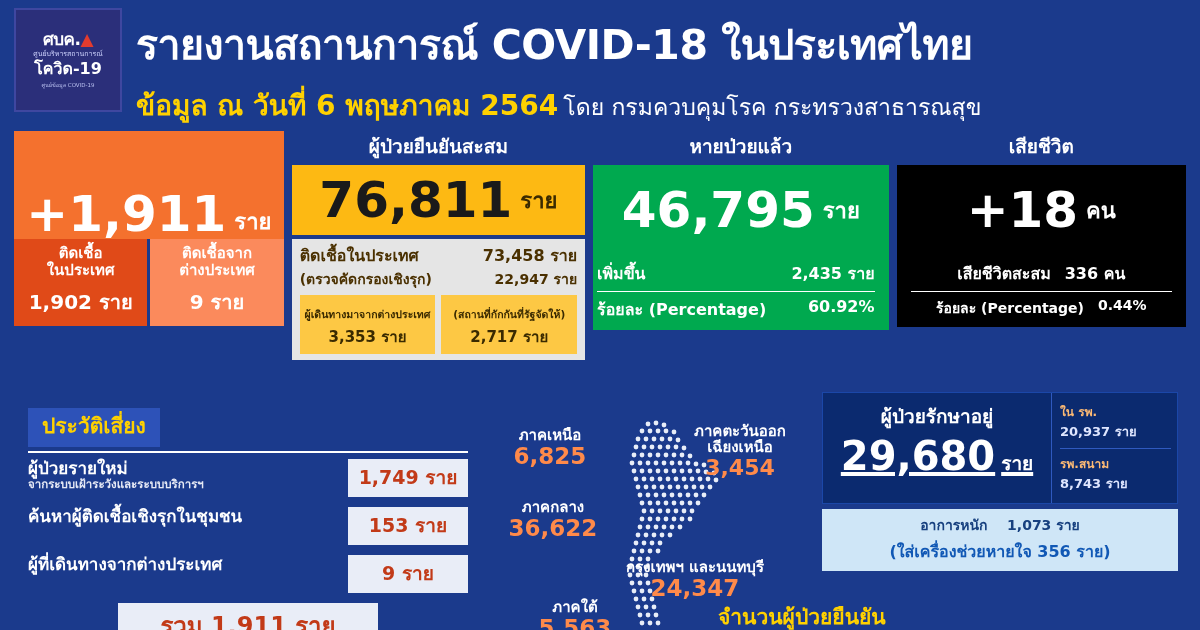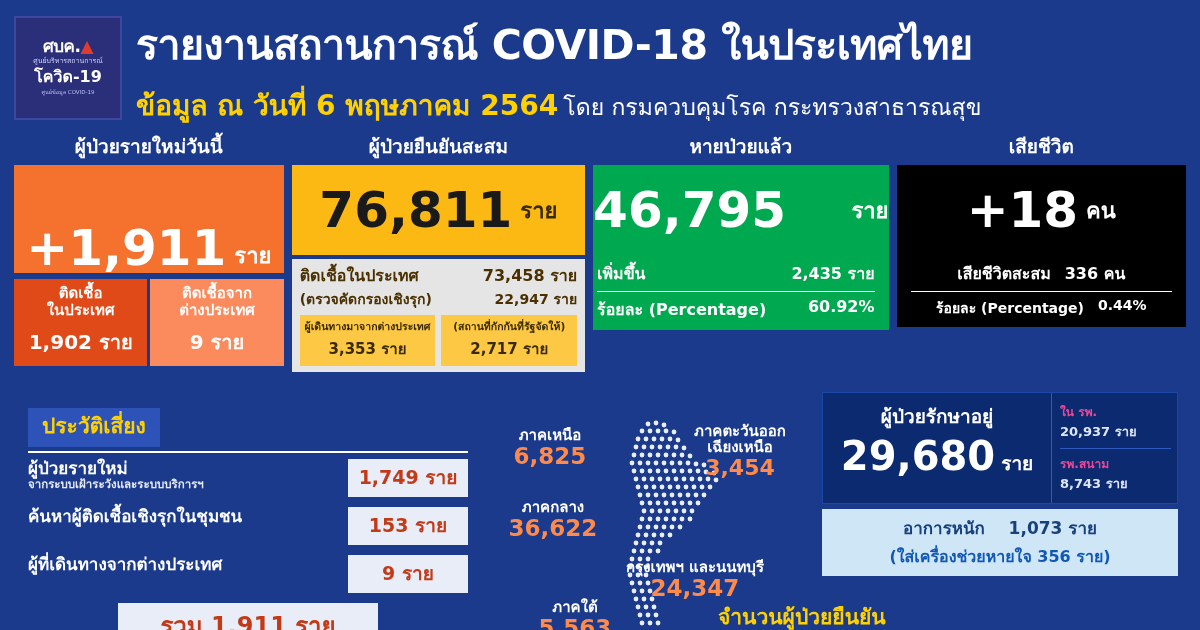--- a/index.html
+++ b/index.html
@@ -6,21 +6,21 @@
   body {
     width: 1200px; height: 630px;
     background: #1b3a8c;
     font-family: "DejaVu Sans", "Liberation Sans", sans-serif;
     overflow: hidden;
     position: relative;
     color: #fff;
   }
 
   
-  .header { display: flex; align-items: center; padding: 8px 14px 0 14px; }
+  .header { display: flex; align-items: flex-start; padding: 8px 14px 0 14px; }
   .logo {
     width: 108px; height: 104px; flex: 0 0 108px;
     background: #2b2f7a;
     border: 2px solid #3f47a0;
     display: flex; flex-direction: column; align-items: center; justify-content: center;
     text-align: center; line-height: 1.05;
   }
   .logo .l1 { color: #fff; font-size: 17px; font-weight: bold; letter-spacing: -0.5px; }
   .logo .l1 .red { color: #e23b2e; }
   .logo .l2 { color: #cfd4ff; font-size: 7px; margin-top: 2px; }
@@ -41,45 +41,45 @@
   .col-head { text-align: center; font-size: 19px; font-weight: bold; color: #fff; margin-bottom: 4px; }
 
   .c-new { width: 272px; }
   .c-acc { width: 296px; }
   .c-rec { width: 298px; }
   .c-die { width: 292px; }
 
   .big-orange {
     background: #f4712e; height: 108px; display: flex; align-items: flex-end; justify-content: center;
   }
-  .big-yellow { background: #fdb913; height: 90px; display: flex; align-items: center; justify-content: center; }
-  .big-green  { background: #00a94f; height: 90px; display: flex; align-items: center; justify-content: space-between; }
+  .big-yellow { background: #fdb913; height: 70px; display: flex; align-items: center; justify-content: center; }
+  .big-green  { background: #00a94f; height: 90px; display: flex; align-items: center; justify-content: center; }
   .big-black  { background: #000; height: 90px; display: flex; align-items: center; justify-content: center; }
 
   .num-xl { font-size: 50px; font-weight: bold; line-height: 1; }
   .num-xl.dark { color: #ffffff; }
   .num-xl.black { color: #1a1a1a; }
   .unit { font-size: 22px; font-weight: bold; margin-left: 8px; }
 
-  .sub-row { display: flex; gap: 3px; margin-top: 6px; }
+  .sub-row { display: flex; gap: 3px; }
   .box-dkorange {
     background: #e04a18; flex: 1; text-align: center; padding: 6px 2px 8px 2px;
   }
   .box-ltorange {
     background: #fb8a5c; flex: 1; text-align: center; padding: 6px 2px 8px 2px;
   }
   .box-dkorange .lbl, .box-ltorange .lbl { font-size: 15px; font-weight: bold; line-height: 1.15; }
   .box-dkorange .val, .box-ltorange .val { font-size: 20px; font-weight: bold; margin-top: 6px; }
 
   .yellow-block { background: #e5e5e5; color: #3a2a00; margin-top: 4px; padding: 4px 8px 6px 8px; }
   .yrow { display: flex; justify-content: space-between; font-size: 16px; font-weight: bold; color: #4a3000; }
   .yrow.small { font-size: 14px; }
   .ysub { display: flex; gap: 6px; margin-top: 5px; }
   .ycell {
-    background: #fdc844; flex: 1; text-align: center; padding: 3px 2px 5px 2px; color: #3a2a00;
+    background: #fdc844; flex: 1; text-align: center; padding: 11px 2px 5px 2px; color: #3a2a00;
   }
   .ycell .t { font-size: 10.5px; font-weight: bold; }
   .ycell .v { font-size: 15px; font-weight: bold; margin-top: 2px; }
 
   .green-block { background: #00a94f; padding: 6px 14px 8px 4px; }
   .grow { display: flex; justify-content: space-between; font-size: 16px; font-weight: bold; color: #fff; }
   .grow.sep { border-top: 1px solid #fff; margin-top: 5px; padding-top: 5px; }
 
   .black-block { background: #000; padding: 6px 14px 8px 14px; }
   .brow { display: flex; justify-content: center; gap: 14px; font-size: 16px; font-weight: bold; color: #fff; }
@@ -121,29 +121,29 @@
 
   .conf-label {
     position: absolute; left: 718px; top: 600px; font-size: 21px; font-weight: bold; color: #ffd100;
   }
 
   
   .treat { position: absolute; right: 22px; top: 392px; width: 356px; }
   .treat-main { background: #0b2a6f; border: 1px solid #1b47a8; display: flex; }
   .treat-left { flex: 1; padding: 8px 0 10px 0; text-align: center; }
   .treat-left .t { font-size: 19px; font-weight: bold; color: #fff; }
-  .treat-left .n { font-size: 40px; font-weight: bold; color: #fff; margin-top: 2px; }
+  .treat-left .n { font-size: 40px; font-weight: bold; color: #fff; margin-top: 2px; text-decoration: underline; }
   .treat-left .n .u { font-size: 19px; margin-left: 6px; }
   .treat-right { width: 126px; border-left: 1px solid #2f59bf; padding: 6px 6px 6px 8px; }
   .treat-right .r { padding: 3px 0; }
   .treat-right .r + .r { border-top: 1px solid #2f59bf; margin-top: 3px; padding-top: 5px; }
-  .treat-right .rt { font-size: 12px; font-weight: bold; color: #ec4899; }
+  .treat-right .rt { font-size: 12px; font-weight: bold; color: #fdba74; }
   .treat-right .rv { font-size: 13px; font-weight: bold; color: #dfe6ff; }
   .treat-sub { background: #cfe6f7; color: #123a7a; margin-top: 5px; padding: 5px 10px 7px 10px; text-align: center; }
-  .treat-sub .l1 { font-size: 17px; font-weight: bold; color: #17407f; }
+  .treat-sub .l1 { font-size: 14px; font-weight: bold; color: #17407f; }
   .treat-sub .l2 { font-size: 16px; font-weight: bold; color: #1158b5; margin-top: 3px; }
 </style>
 </head>
 <body>
 
 <div class="header">
   <div class="logo">
     <div class="l1"><span>ศบค.</span><span class="red">▲</span></div>
     <div class="l2">ศูนย์บริหารสถานการณ์</div>
     <div class="l3">โควิด-19</div>
@@ -154,21 +154,20 @@
     <div class="title-sub">
       <span class="y">ข้อมูล ณ วันที่ 6 พฤษภาคม 2564</span>
       <span class="w">โดย กรมควบคุมโรค กระทรวงสาธารณสุข</span>
     </div>
   </div>
 </div>
 
 <div class="cards">
 
   <div class="c-new">
-    <div class="col-head">ผู้ป่วยรายใหม่วันนี้</div>
     <div class="big-orange">
       <span class="num-xl dark">+1,911</span>
       <span class="unit">ราย</span>
     </div>
     <div class="sub-row">
       <div class="box-dkorange">
         <div class="lbl">
           <span>ติดเชื้อ</span><br>
           <span>ในประเทศ</span>
         </div>

